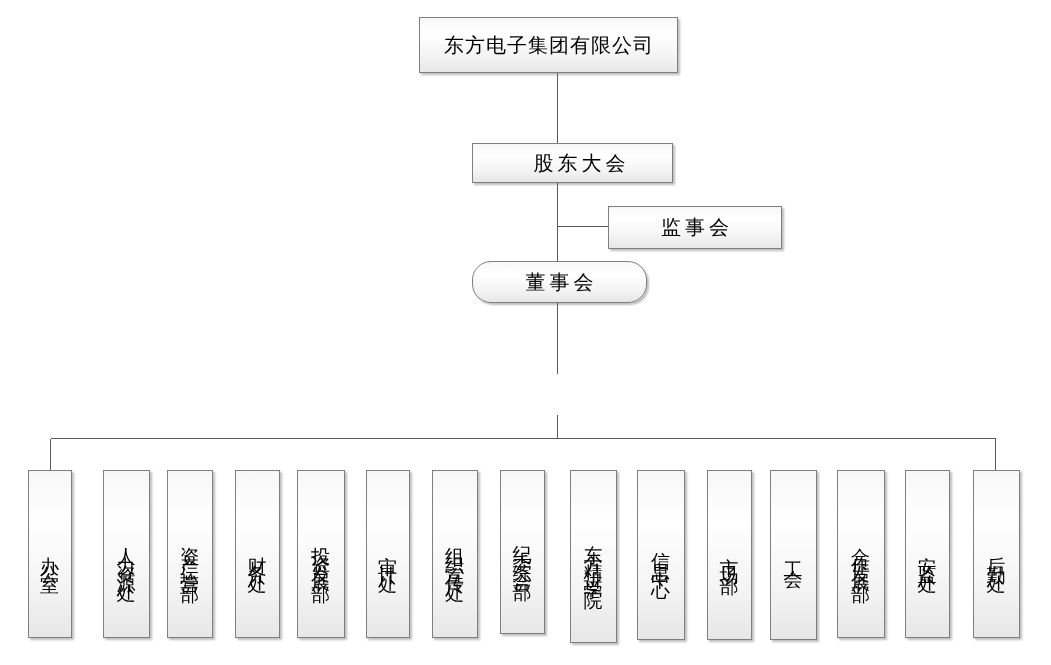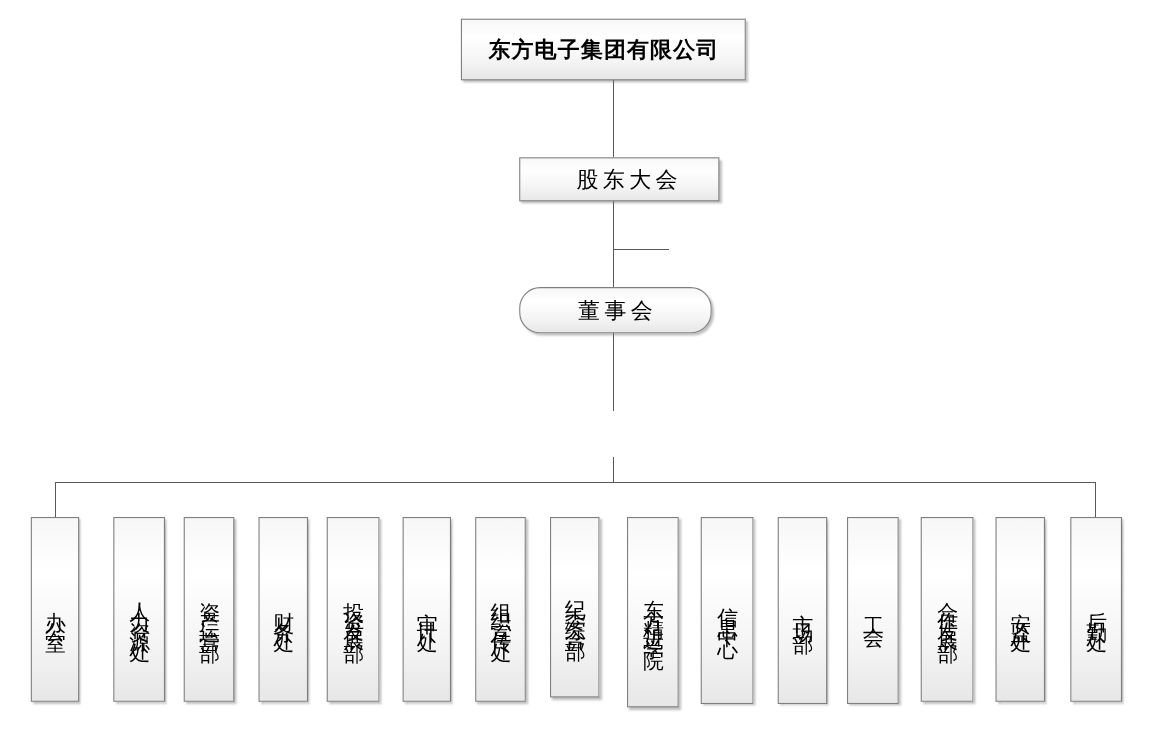--- a/index.html
+++ b/index.html
@@ -69,24 +69,25 @@
       <line x1="557.5" y1="415" x2="557.5" y2="438.5"></line>
 
       <line x1="50.5" y1="438.5" x2="995.5" y2="438.5"></line>
 
       <line x1="50.5" y1="438.5" x2="50.5" y2="470"></line>
 
       <line x1="995.5" y1="438.5" x2="995.5" y2="470"></line>
     </g>
   </svg>
 
-  <div class="node h-node root-node" style="left:419px; top:17px; width:259px; height:56px;font-weight:bold;">东方电子集团有限公司</div>
+  <div class="node h-node root-node" style="left:419px; top:17px; width:259px; height:56px;">东方电子集团有限公司</div>
 
-  <div class="node h-node" style="left:472px; top:143px; width:182px; height:40px;padding-left:14px;">股东大会</div>
+  <div class="node h-node" style="left:472px; top:143px; width:201px; height:40px;padding-left:14px;">股东大会</div>
 
+  <div class="node h-node" style="left:608px; top:206px; width:174px; height:43px;">监事会</div>
 
   <div class="node h-node" style="left:472px; top:261px; width:175px; height:42px;border-radius:19px;">董事会</div>
 
 
   <div class="node v-node" style="left:28px;  top:470px; width:44px; height:168px;">办公室</div>
   <div class="node v-node" style="left:103px; top:470px; width:47px; height:168px;">人力资源处</div>
   <div class="node v-node" style="left:167px; top:470px; width:46px; height:168px;">资产运营部</div>
   <div class="node v-node" style="left:235px; top:470px; width:45px; height:168px;">财务处</div>
   <div class="node v-node" style="left:297px; top:470px; width:48px; height:168px;">投资发展部</div>
   <div class="node v-node" style="left:366px; top:470px; width:44px; height:168px;">审计处</div>

